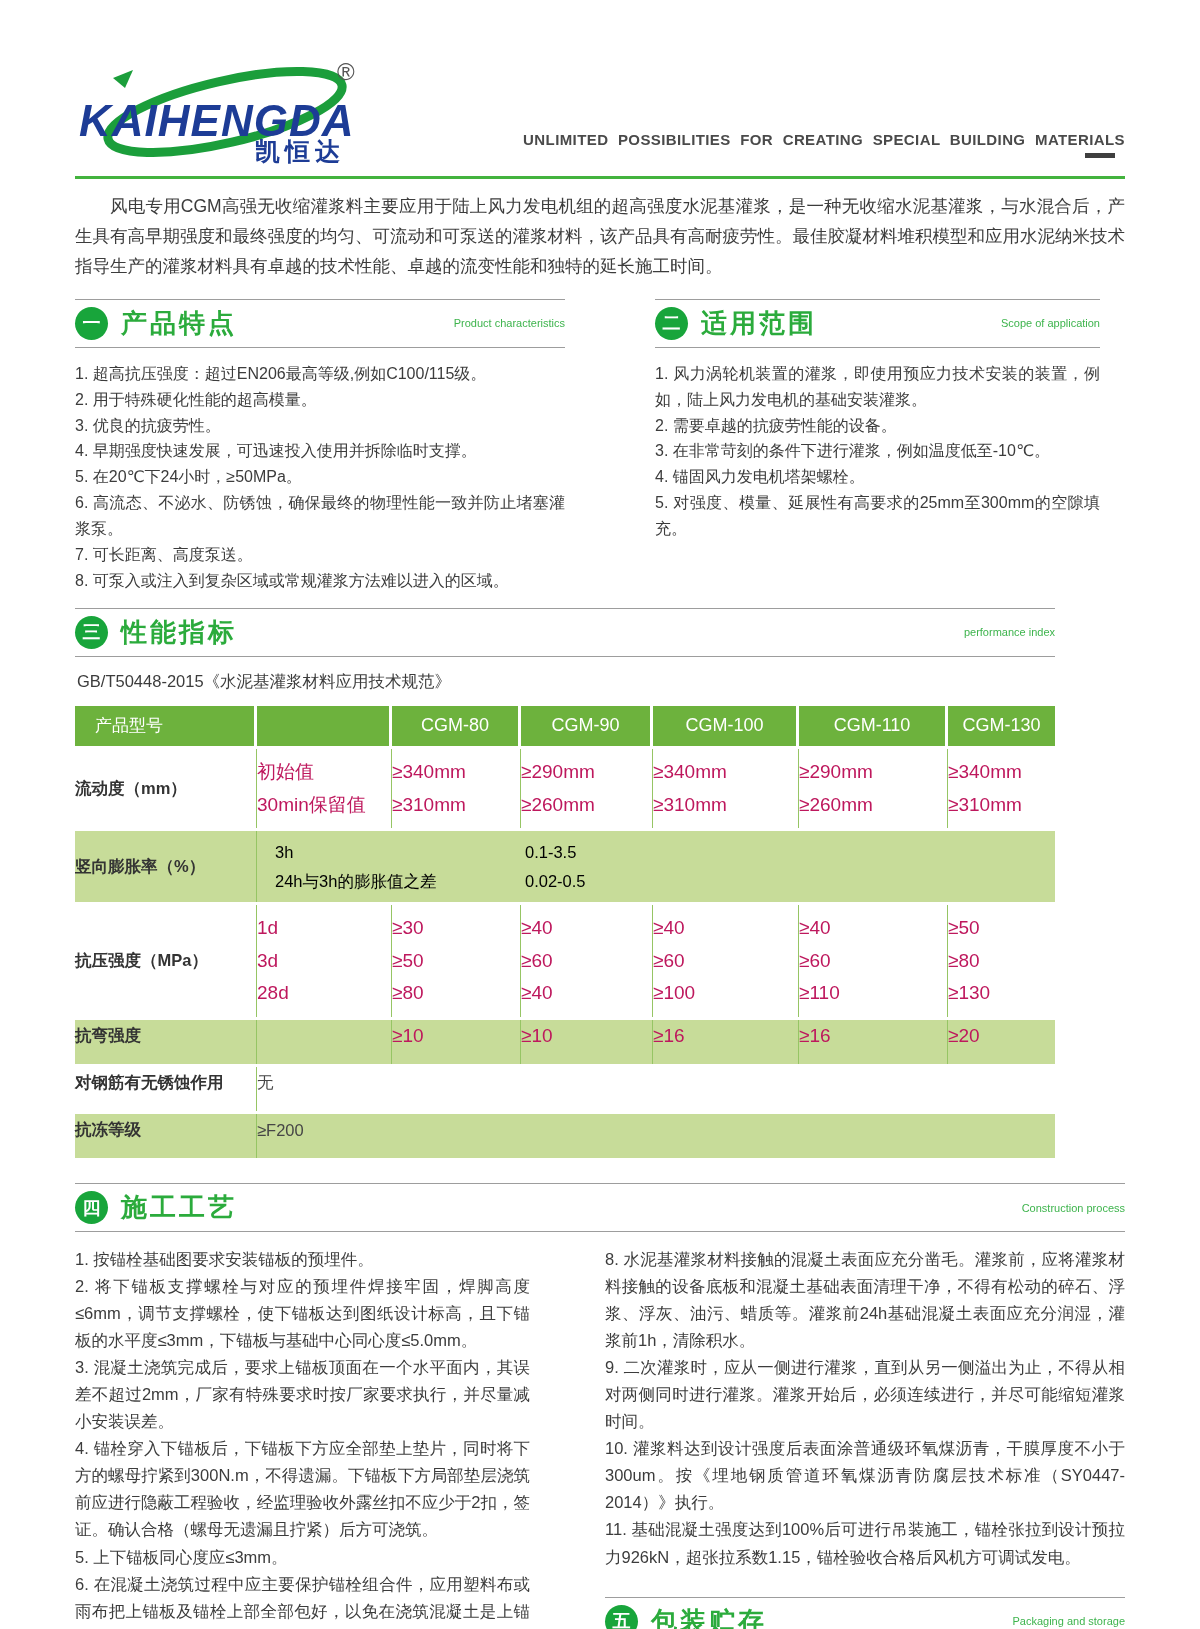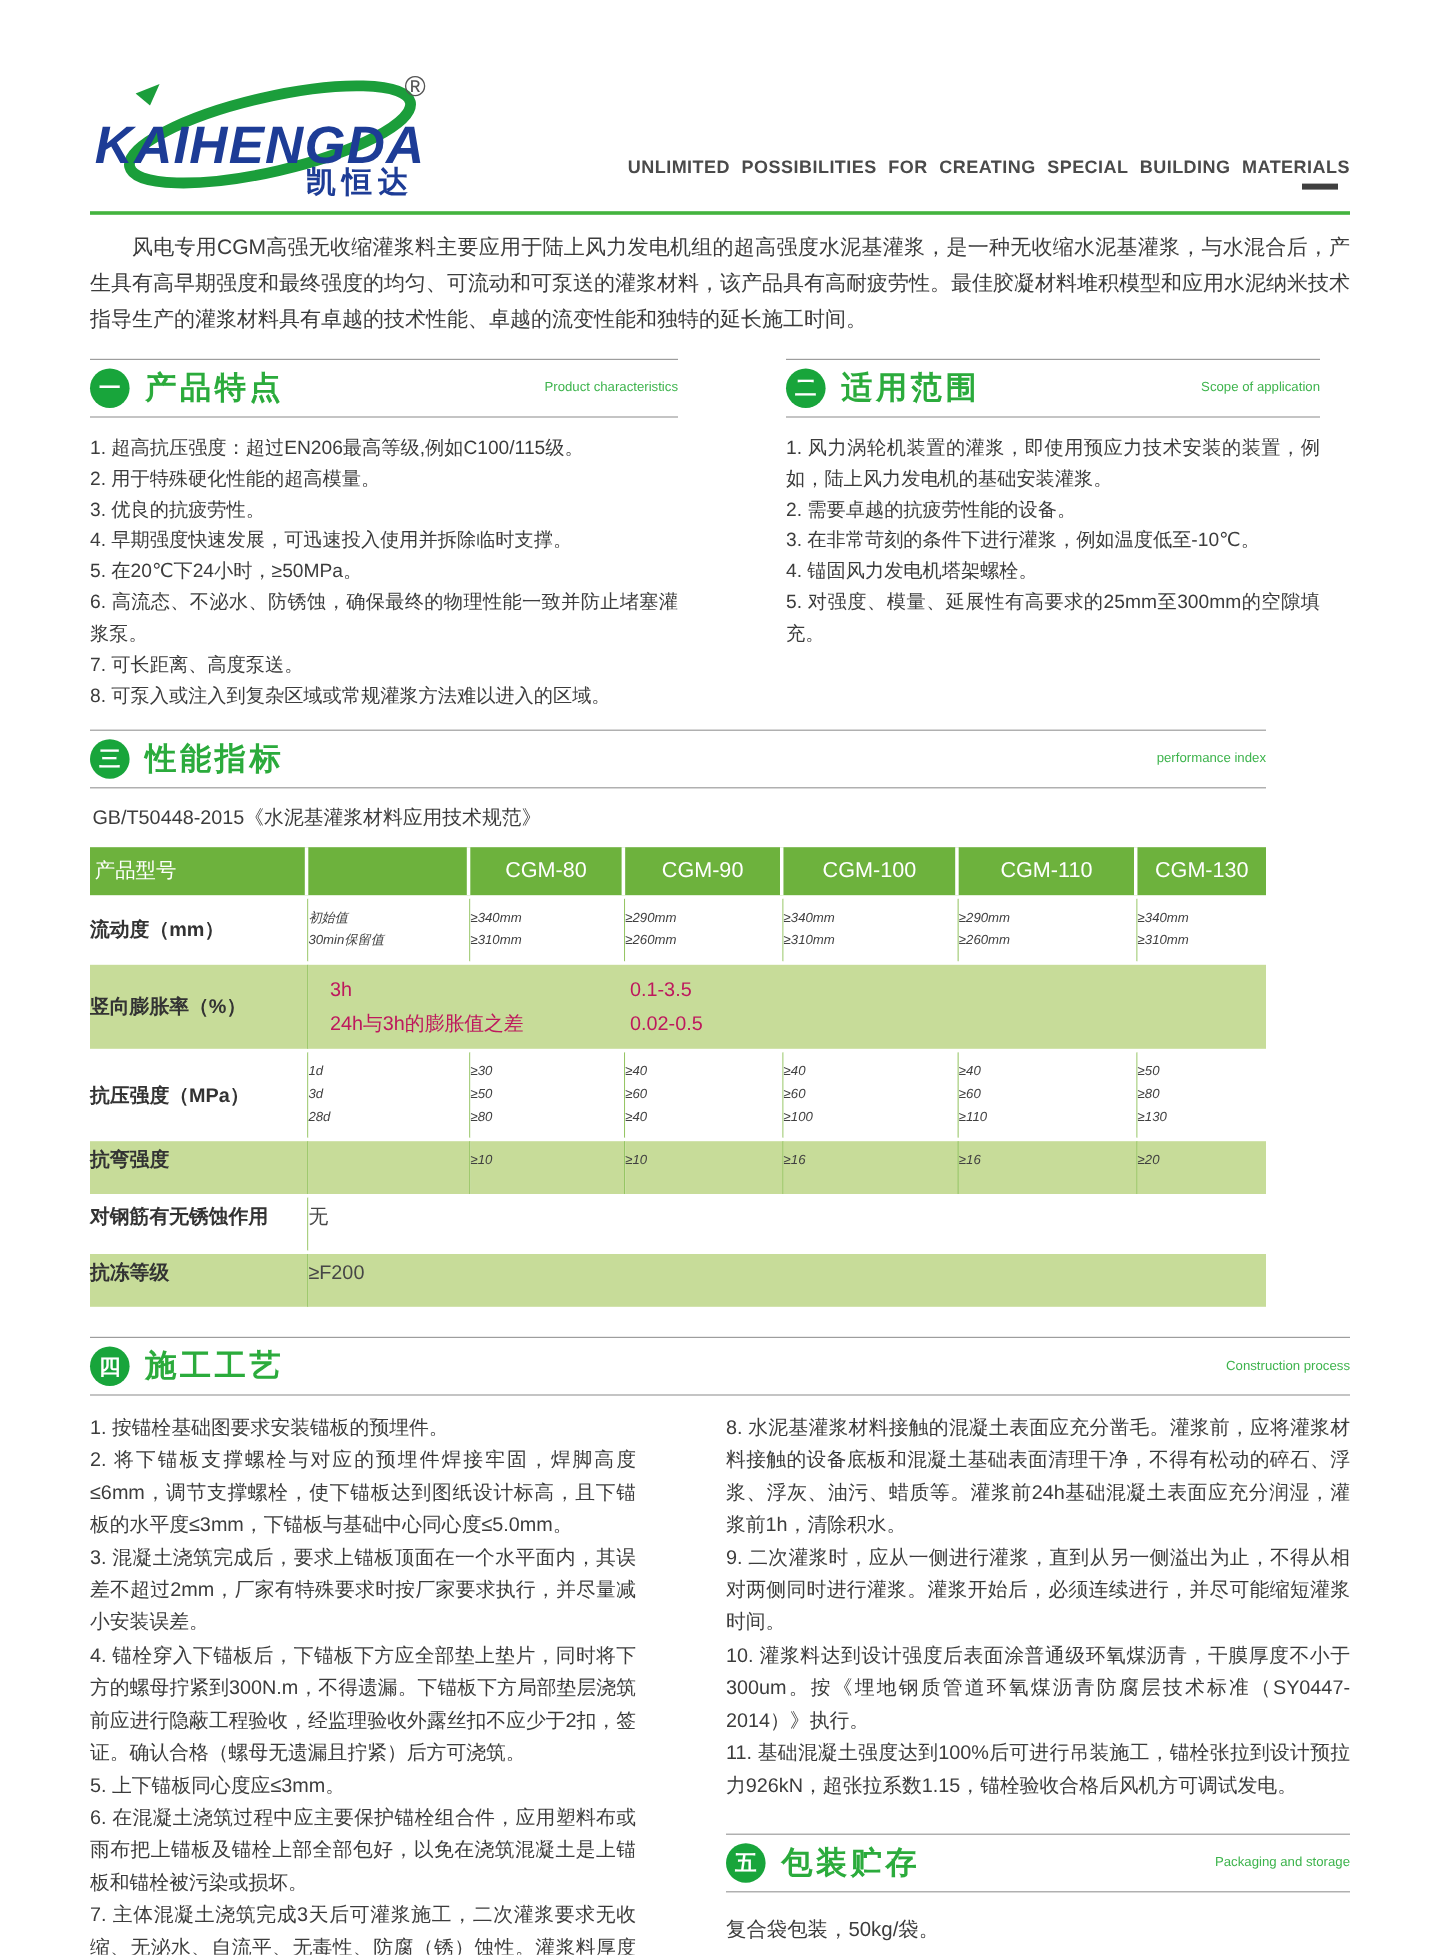--- a/index.html
+++ b/index.html
@@ -41,35 +41,35 @@
   
   .narrow { width:980px; margin-top:14px; }
   .standard-ref { font-size:16.5px; margin:14px 0 10px 2px; color:#3c3c3c; }
   table.perf { width:980px; border-collapse:separate; border-spacing:0 3px; table-layout:fixed; }
   table.perf th, table.perf td { padding:0; vertical-align:middle; }
   table.perf thead th {
     background:#6db23d; color:#ffffff; font-weight:normal; font-size:18px; height:40px;
     text-align:center; border-right:3px solid #ffffff;
   }
   table.perf thead th:last-child { border-right:none; }
-  table.perf thead th.first { text-align:left; padding-left:4px; font-size:17px; }
+  table.perf thead th.first { text-align:left; padding-left:20px; font-size:17px; }
   tr.rw td { background:#ffffff; }
   tr.rg td { background:#c7dc99; }
   td.lbl { font-weight:bold; color:#333; padding-left:18px; font-size:16.5px; }
   td.vr { border-right:1px solid #96c564; }
-  td.sub, td.val { font-size:11px; color:#404040;font-style:italic; }
+  td.sub, td.val { font-size:19px; color:#be185d; }
   td.sub { padding-left:18px; }
   td.val { padding-left:24px; }
   td.sub div, td.val div { line-height:1.72; }
   tr.tall td { padding-top:7px; padding-bottom:7px; }
   tr.short td { padding-top:5px; padding-bottom:17px; }
   td.spanv { padding-left:157px; font-size:16.5px; color:#464646; }
   .exp-flex { display:flex; }
   .exp-flex .exp-sub { width:268px; padding-left:18px; }
-  .exp-flex div div { line-height:1.72; font-size:16.5px; color:#be185d; }
+  .exp-flex div div { line-height:1.72; font-size:16.5px; color:#000000; }
 
   
   .constr-cols { display:grid; grid-template-columns:455px 520px; column-gap:75px; margin-top:14px; }
   ul.steps { list-style:none; margin:0; padding:0; font-size:16.5px; line-height:1.64; text-align:justify; color:#3c3c3c; }
   ul.steps li { margin:0; }
 
   
   .pack-head { margin-top:26px; }
   .pack-lines { margin-top:14px; font-size:17px; line-height:1.95; color:#3c3c3c; }
 </style>

